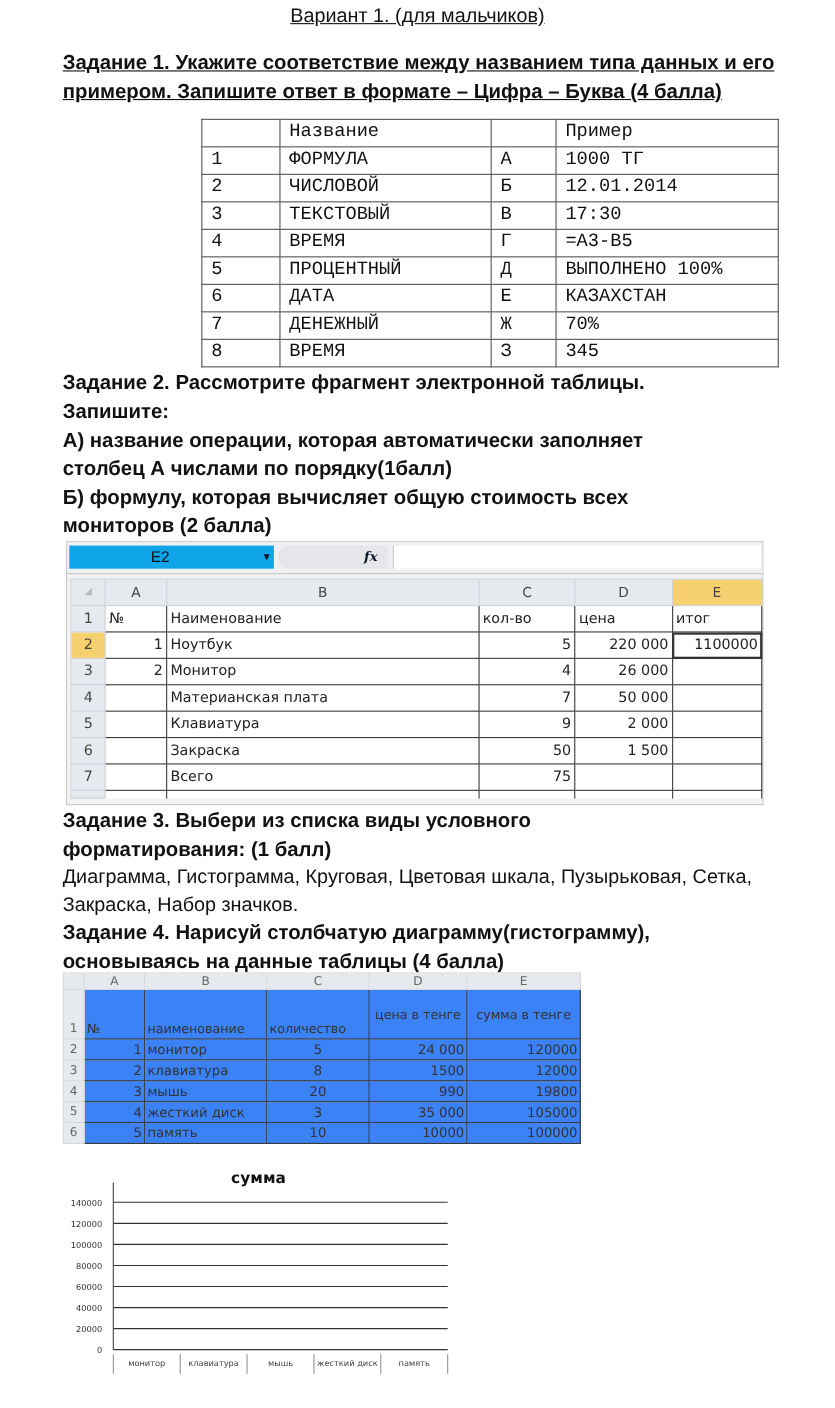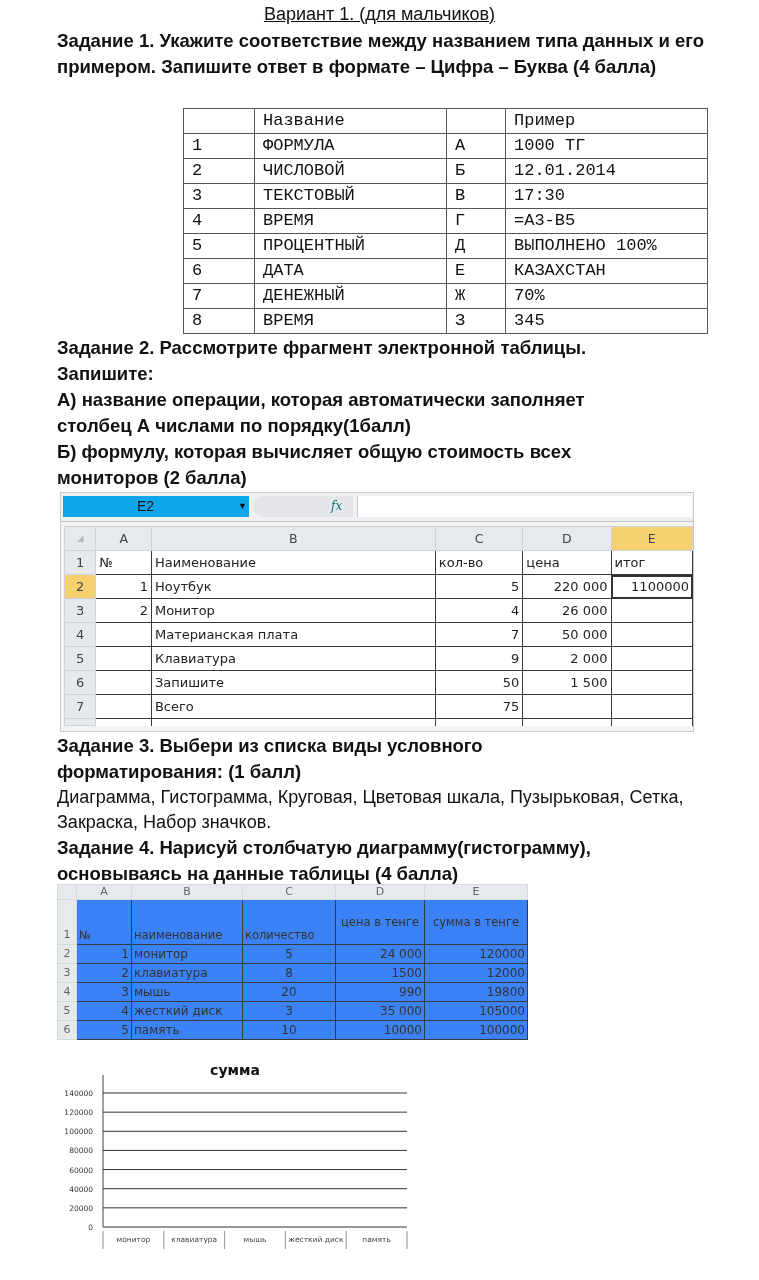--- a/index.html
+++ b/index.html
@@ -19,21 +19,21 @@
   table.t1 td.c2 { width:42px; }
   table.t1 td.c3 { width:185px; }
 
   
   .xl1 { left:60px; top:492px; width:632px; height:238px; background:#f3f3f3; border:1px solid #c9c9c9; }
   .fbar { position:absolute; left:0; top:0; width:632px; height:28px; background:#eef0f3; border-bottom:1px solid #c6c6c6; }
   .namebox { position:absolute; left:2px; top:3px; width:186px; height:21px; background:#0ea5e9; font-size:14px; line-height:21px; }
   .namebox span.v { position:absolute; left:74px; }
   .namebox span.dd { position:absolute; left:175px; font-size:9px; }
   .fxbox { position:absolute; left:192px; top:3px; width:100px; height:21px; background:#e4e6ea; border-radius:10px 0 0 10px; }
-  .fx { position:absolute; left:270px; top:3px; font-family:"DejaVu Serif", serif; font-style:italic; font-weight:normal; font-size:12px; line-height:21px; color:#0f766e; }
+  .fx { position:absolute; left:270px; top:3px; font-family:"DejaVu Serif", serif; font-style:italic; font-weight:bold; font-size:12px; line-height:21px; color:#0f172a; }
   .finput { position:absolute; left:296px; top:3px; width:334px; height:21px; background:#fff; border-left:1px solid #c6c6c6; }
   table.xt { position:absolute; border-collapse:collapse; font-family:"DejaVu Sans", sans-serif; font-size:13px; color:#222; }
   table.xt td { border:1px solid #3a3a3a; height:23px; padding:0 3px; line-height:23px; white-space:nowrap; background:#fff; }
   table.xt td.hdr { background:#e6e9ee; color:#444; text-align:center; border:1px solid #cfd3d9; font-size:12.5px; }
   table.xt td.rh { background:#e6e9ee; color:#444; text-align:center; border:1px solid #cfd3d9; width:26px; }
   table.xt td.sel { background:#f7d16f; }
   table.xt td.num { text-align:right; }
   td.active { outline:2px solid #333; outline-offset:-2px; }
 
   
@@ -45,21 +45,21 @@
   table.xt2 td.cen { text-align:center; }
 
   
   .chart { left:55px; top:1055px; width:380px; height:200px; }
 </style>
 </head>
 <body>
 
 <div class="abs title">Вариант 1.  (для мальчиков)</div>
 
-<div class="abs bold task-text" style="top:28px;">Задание 1.   Укажите соответствие между названием типа данных и его примером. Запишите ответ в формате – Цифра – Буква (4 балла)</div>
+<div class="abs bold task-text" style="top:44px;text-decoration:underline;">Задание 1.   Укажите соответствие между названием типа данных и его примером. Запишите ответ в формате – Цифра – Буква (4 балла)</div>
 <table class="t1">
   <tbody id="t1body">
       <tr>
         <td class="c0"></td>
         <td class="c1">Название</td>
         <td class="c2"></td>
         <td class="c3">Пример</td>
       </tr>
       <tr>
         <td class="c0">1</td>
@@ -173,21 +173,21 @@
           <td class="rh">5</td>
           <td class="num"></td>
           <td class="">Клавиатура</td>
           <td class="num">9</td>
           <td class="num">2 000</td>
           <td class="num"></td>
         </tr>
         <tr>
           <td class="rh">6</td>
           <td class="num"></td>
-          <td class="">Запишите</td>
+          <td class="">Закраска</td>
           <td class="num">50</td>
           <td class="num">1 500</td>
           <td class="num"></td>
         </tr>
         <tr>
           <td class="rh">7</td>
           <td class="num"></td>
           <td class="">Всего</td>
           <td class="num">75</td>
           <td class="num"></td>

